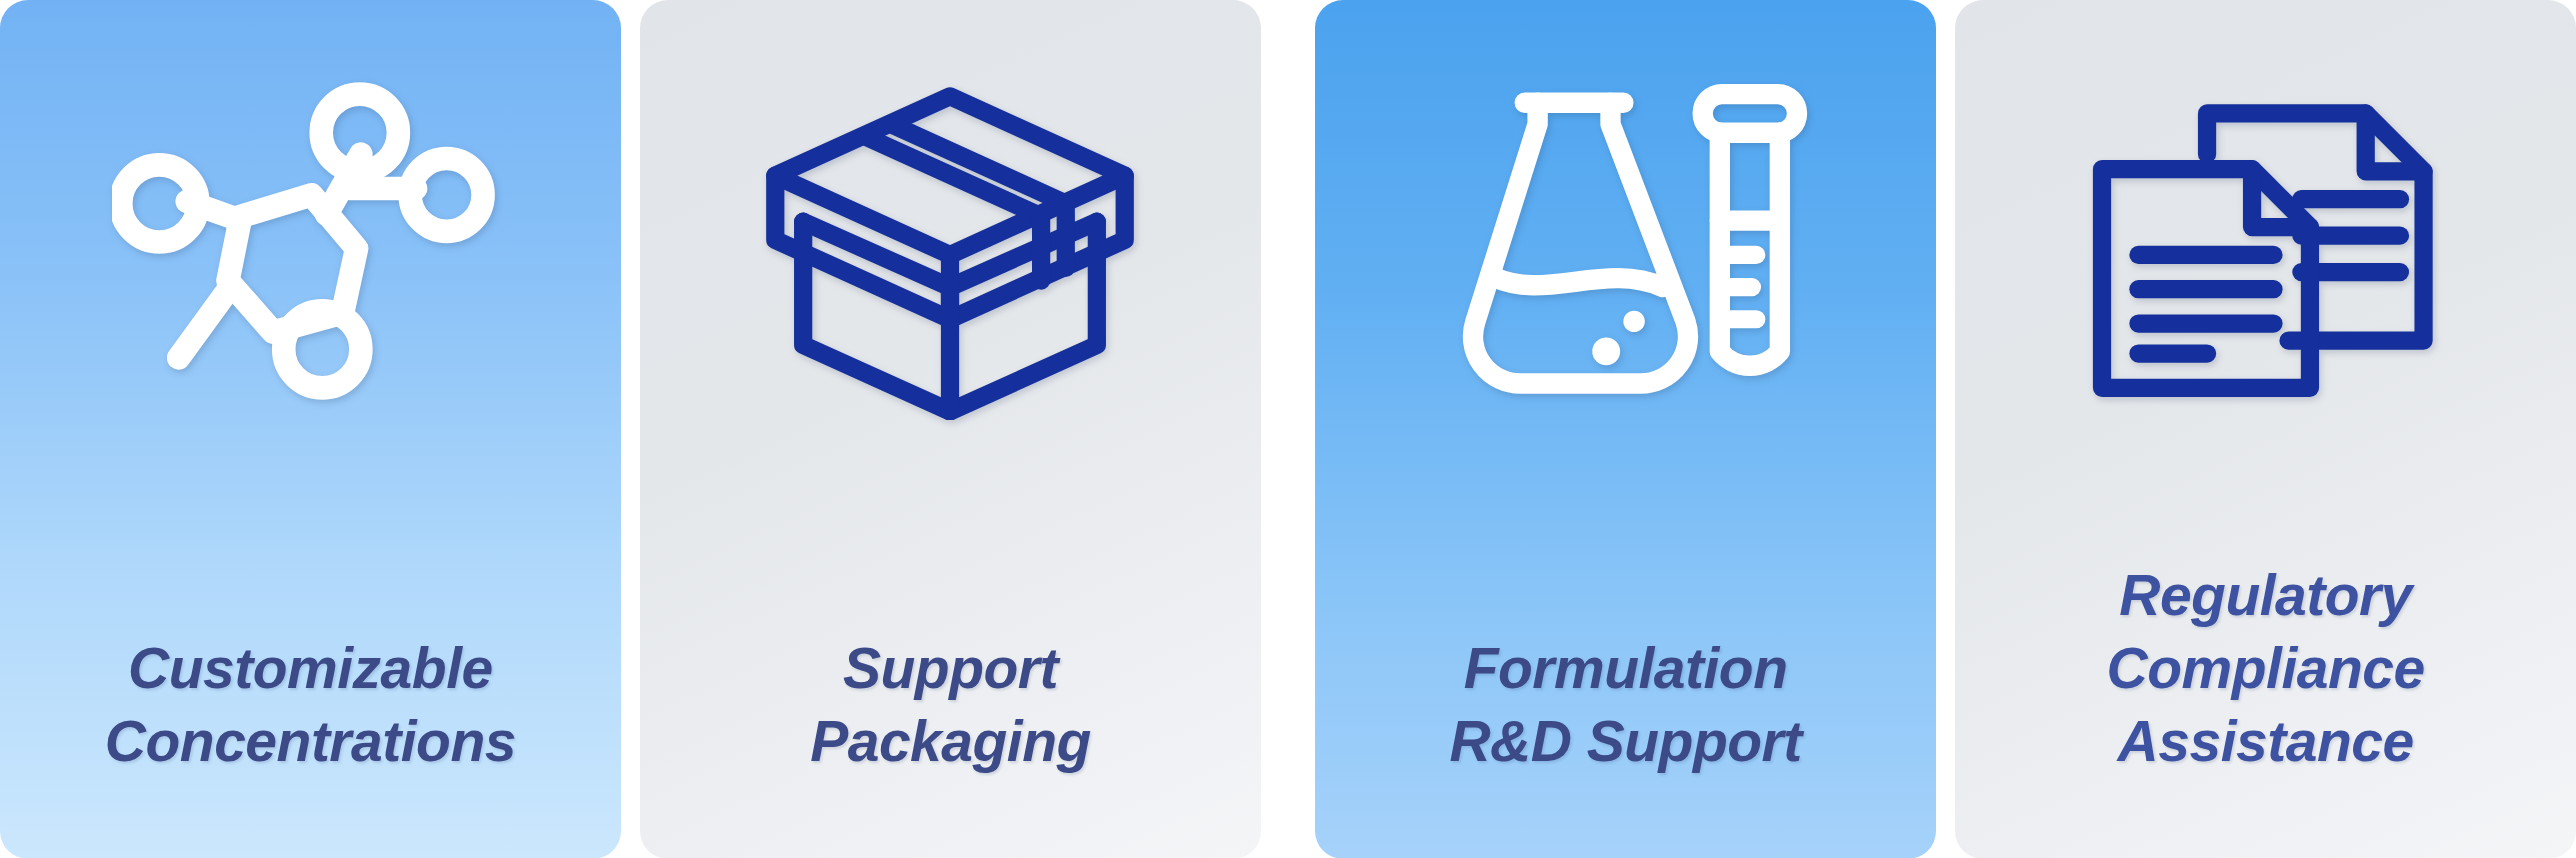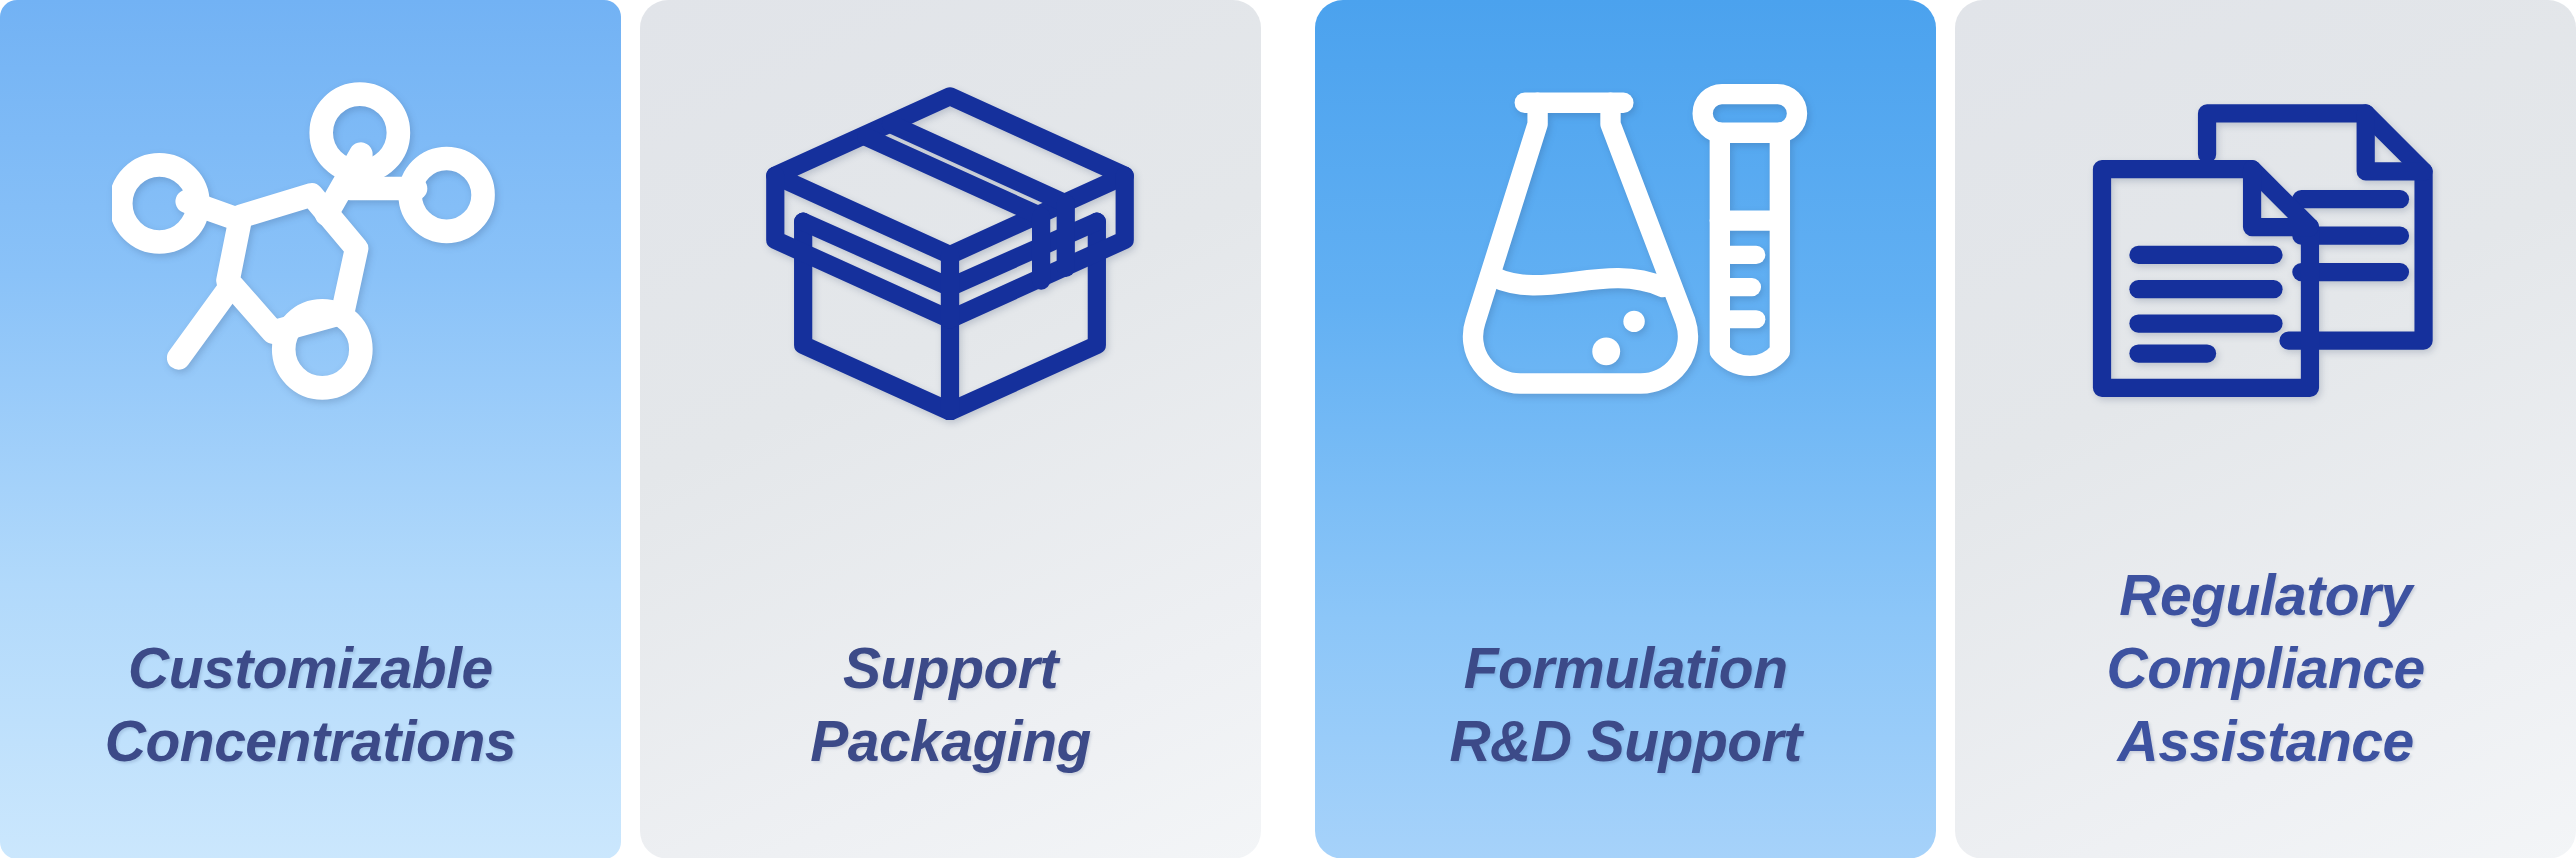--- a/index.html
+++ b/index.html
@@ -29,21 +29,20 @@
     border-radius: 28px;
     display: flex;
     flex-direction: column;
     align-items: center;
     overflow: hidden;
   }
 
   
   .card.theme-blue-light {
     background: linear-gradient(180deg, #72b2f4 0%, #8ac2f8 32%, #b1d9fb 68%, #cbe7fd 100%);
-    border-radius: 17px;
   }
   
   .card.theme-gray {
     background: linear-gradient(155deg, #e1e4e9 0%, #e4e7ea 42%, #eef0f3 80%, #f3f5f7 100%);
   }
   
   .card.theme-blue-strong {
     background: linear-gradient(180deg, #4ba2ee 0%, #62b0f3 35%, #8cc6f8 72%, #a6d2fa 100%);
     margin-left: 35px;
   }

